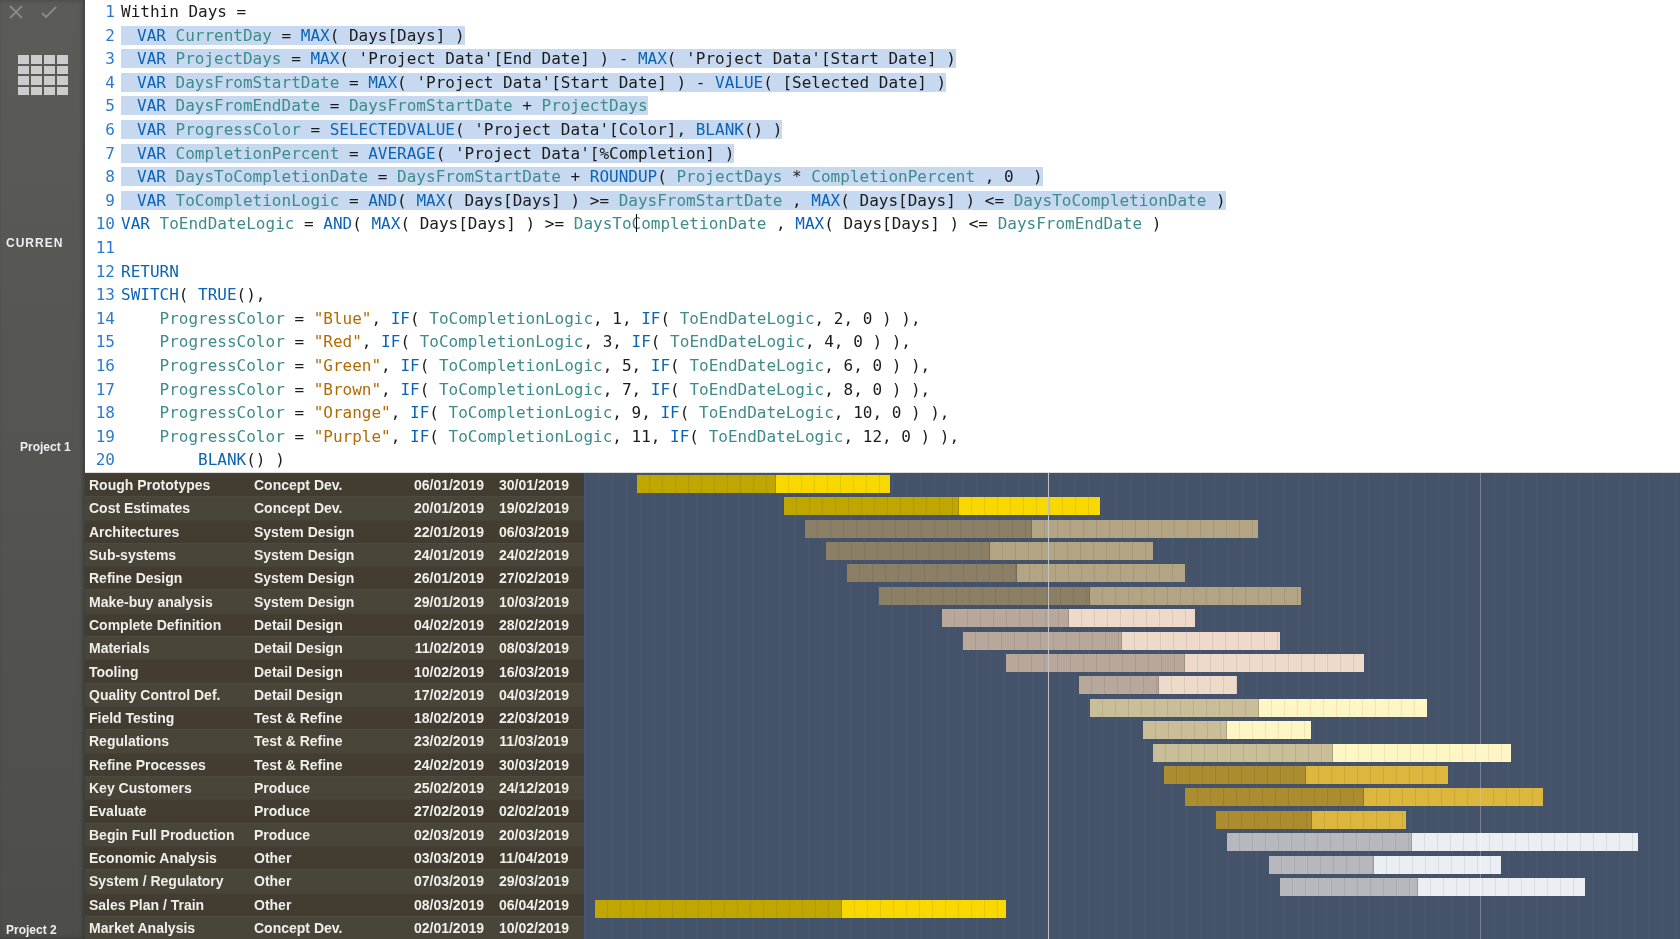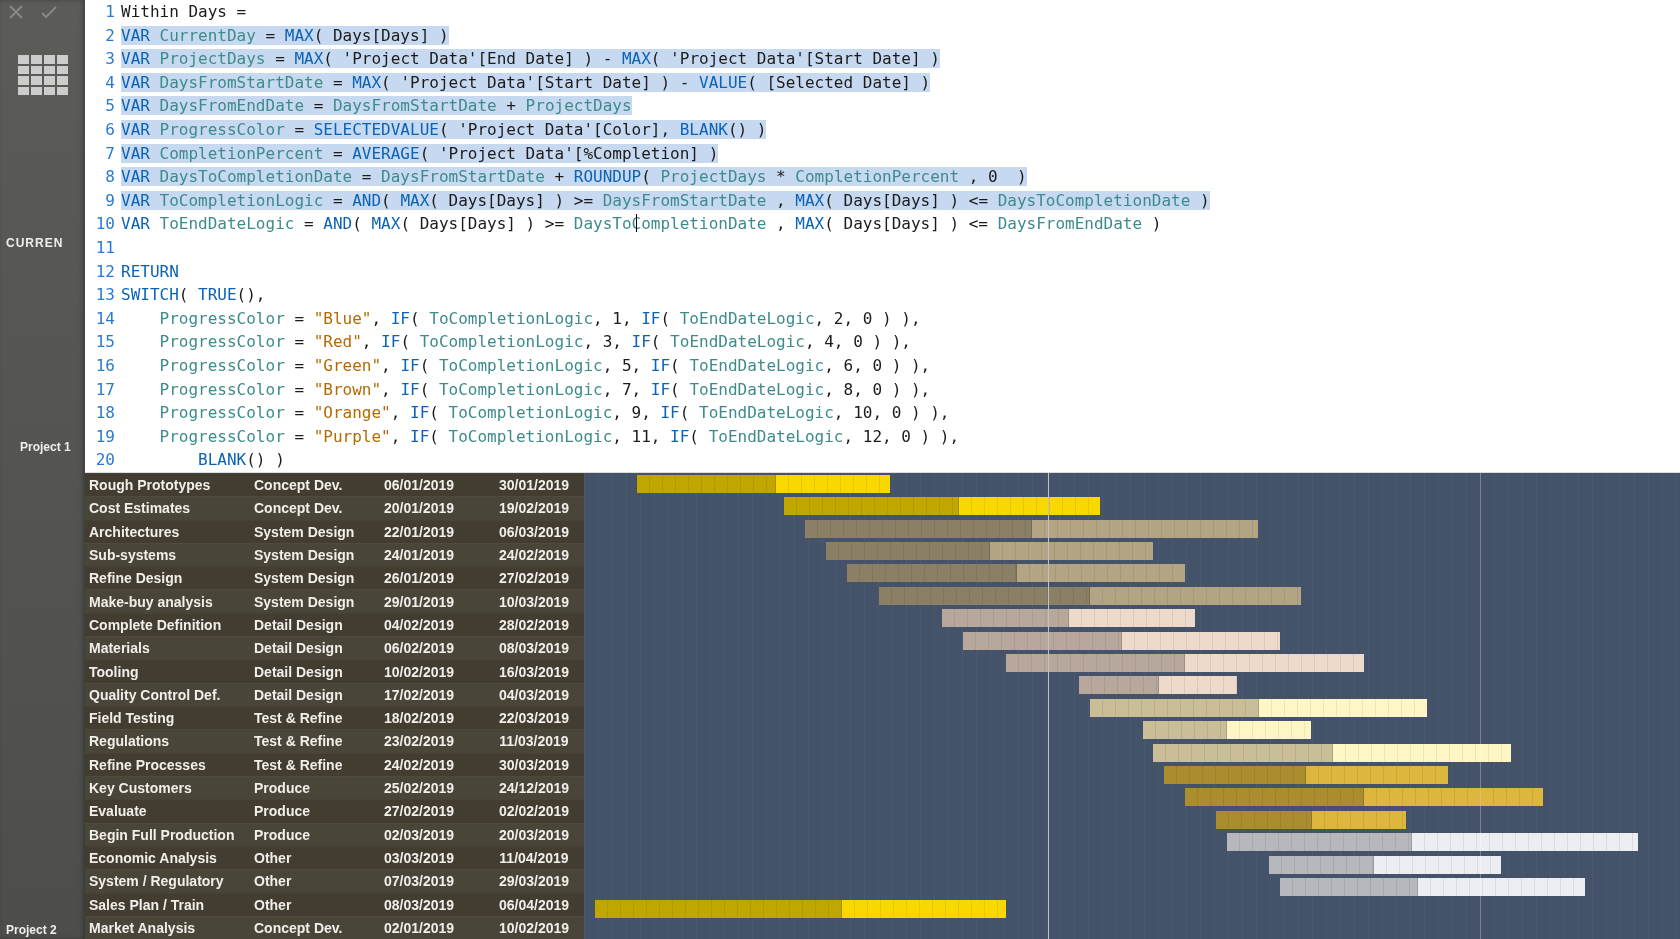--- a/index.html
+++ b/index.html
@@ -72,21 +72,21 @@
     width:30px;
     text-align:right;
     padding-right:6px;
     color:#2a7bd0;
     user-select:none;
   }
   .code {
     flex:1;
     position:relative;
   }
-  .hl { background:#c7d9f0; }
+  .hl { background:#c7d9f0;padding-left:16px; }
   .tok-kw   { color:#0b63b6; }
   .tok-var  { color:#3d8b8b; }
   .tok-fn   { color:#0b63b6; }
   .tok-str  { color:#b36a00; }
   .tok-txt  { color:#1b1b1b; }
   .caret { display:inline-block; width:1px; height:18px; background:#000; vertical-align:text-bottom; }
 
   
   .viz {
     flex:1 1 auto;
@@ -107,21 +107,21 @@
     flex-direction:row;
     height:22.4px;
     align-items:center;
     color:#f1efe9;
     border-top:1px solid rgba(255,255,255,0.03);
   }
   .task-row:nth-child(odd) { background:#423c31; }
   .task-row:nth-child(even){ background:#4a4539; }
   .c-task  { flex:0 0 165px; padding-left:4px; overflow:hidden; text-overflow:ellipsis; }
   .c-phase { flex:0 0 130px; }
-  .c-start { flex:0 0 100px; text-align:left; }
+  .c-start { flex:0 0 100px; text-align:right; }
   .c-end   { flex:0 0 100px; text-align:center; }
 
   .gantt {
     flex:1 1 auto;
     position:relative;
     background:#44526a;
     overflow:hidden;
   }
   .gantt-grid {
     position:absolute; inset:0;
@@ -226,21 +226,21 @@
           </div>
           <div class="task-row">
             <div class="c-task">Complete Definition</div>
             <div class="c-phase">Detail Design</div>
             <div class="c-start">04/02/2019</div>
             <div class="c-end">28/02/2019</div>
           </div>
           <div class="task-row">
             <div class="c-task">Materials</div>
             <div class="c-phase">Detail Design</div>
-            <div class="c-start">06/02/2019</div>
+            <div class="c-start">11/02/2019</div>
             <div class="c-end">08/03/2019</div>
           </div>
           <div class="task-row">
             <div class="c-task">Tooling</div>
             <div class="c-phase">Detail Design</div>
             <div class="c-start">10/02/2019</div>
             <div class="c-end">16/03/2019</div>
           </div>
           <div class="task-row">
             <div class="c-task">Quality Control Def.</div>

